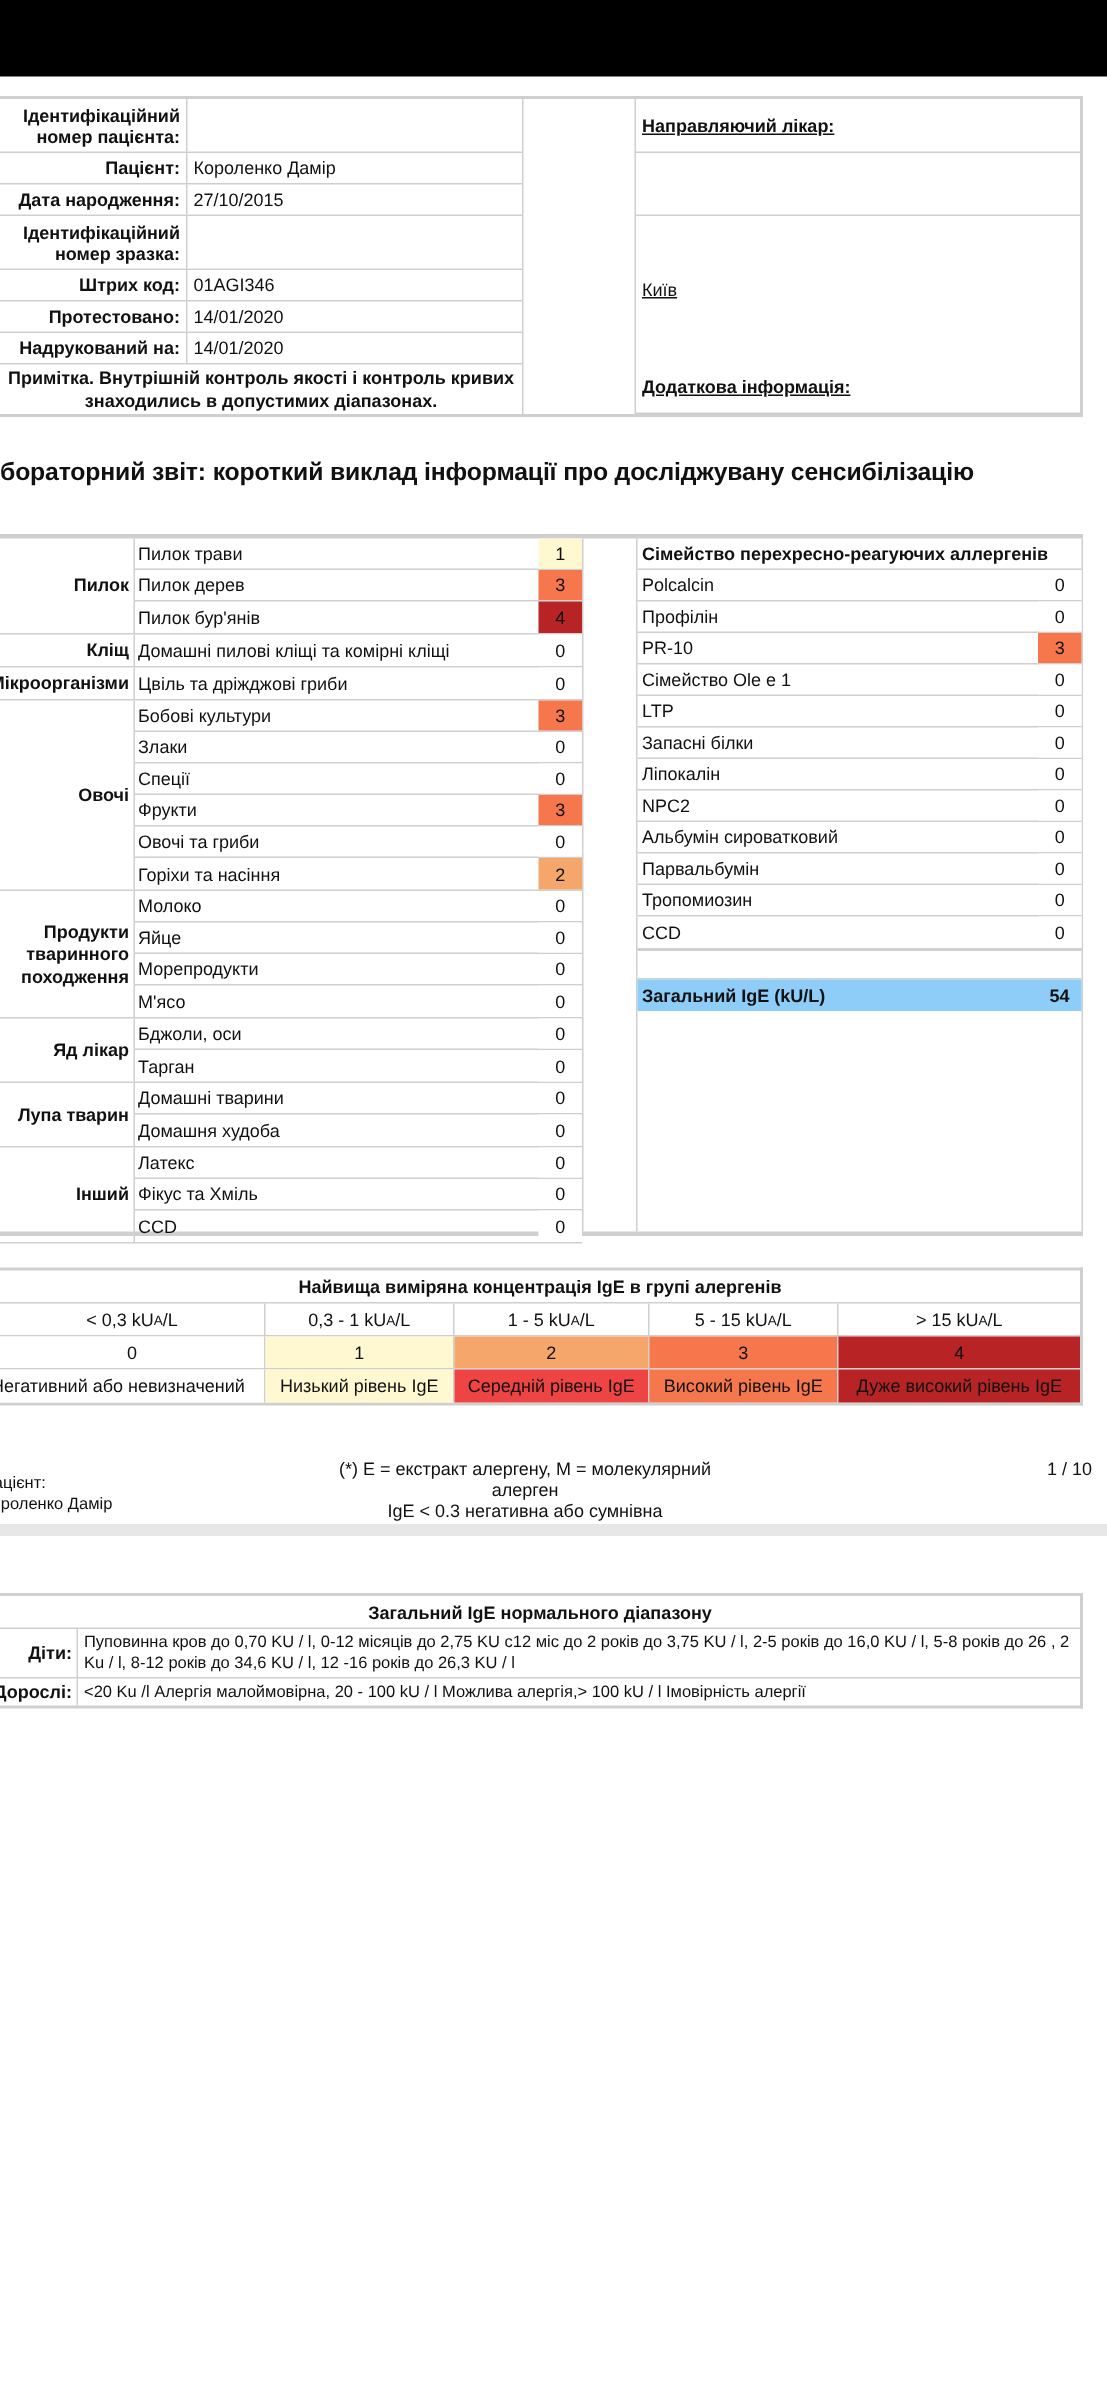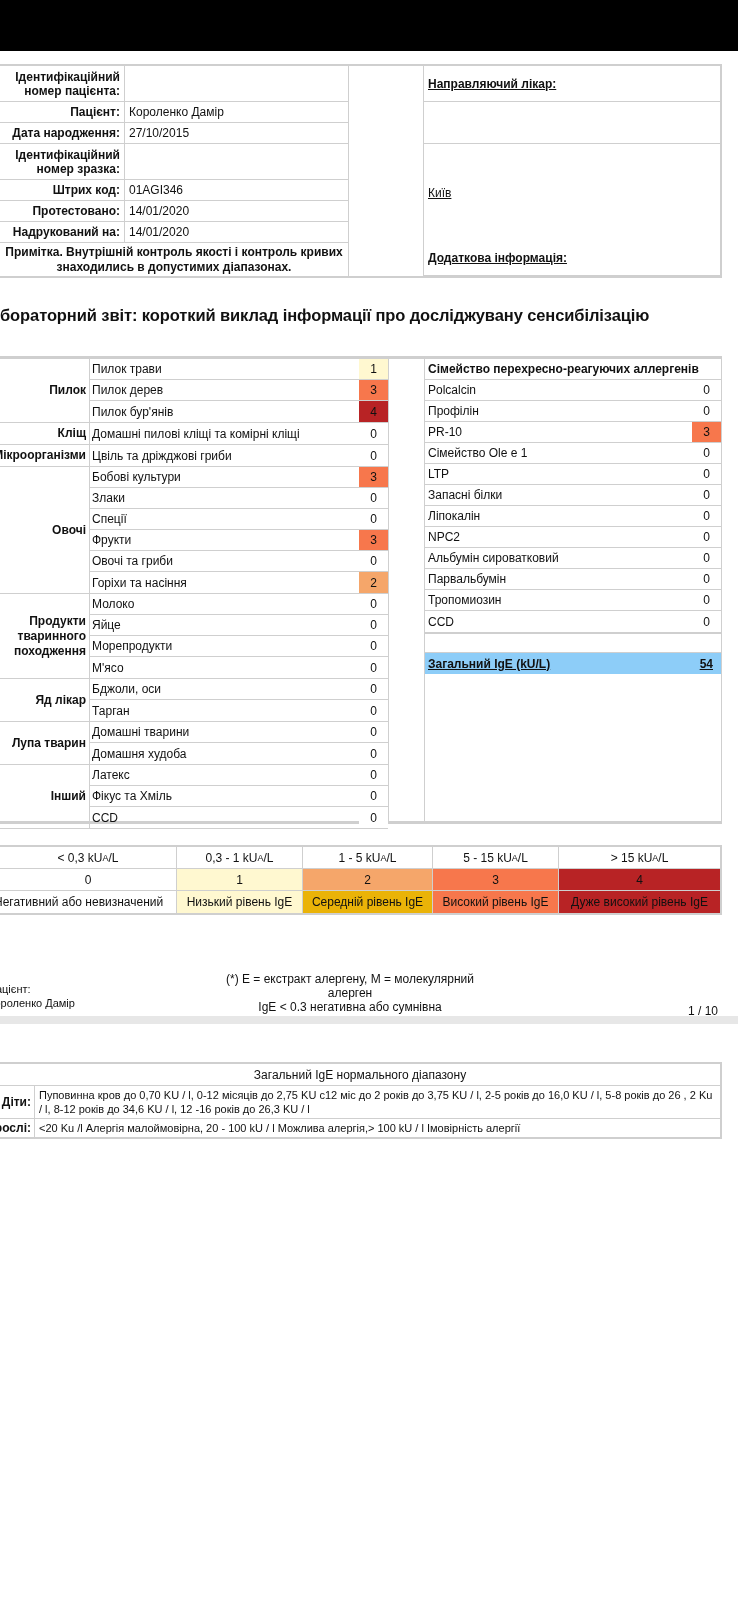--- a/index.html
+++ b/index.html
@@ -31,45 +31,45 @@
   .grp .items { flex: 1; }
   .it { display: flex; height: 21px; border-bottom: 1px solid #cfcfcf; gap: 47px; }
   .it:last-child { border-bottom: none; }
   .it .nm { flex: 1; padding-left: 2px; display: flex; align-items: center; }
   .it .sc { width: 29px; display: flex; align-items: center; justify-content: center; font-size: 12px; }
   .lt-wall { position: absolute; left: 388px; top: 0; bottom: 0; border-left: 1px solid #cfcfcf; }
   .rt { position: absolute; left: 424px; top: 0; width: 298px; bottom: 0; border-left: 1px solid #cfcfcf; border-right: 1px solid #cfcfcf; }
   .rt .hdr { height: 21px; font-weight: bold; padding-left: 3px; display: flex; align-items: center; border-bottom: 1px solid #cfcfcf; }
   .rt .it .nm { padding-left: 3px; }
   .rt .empty { height: 21px; border-bottom: 1px solid #cfcfcf; border-top: 2px solid #cfcfcf; }
-  .rt .total { height: 21px; background: #8dcdf8; display: flex; align-items: center; font-weight: bold; padding: 0 8px 0 3px; justify-content: space-between; text-decoration: underline; }
+  .rt .total { height: 21px; background: #8dcdf8; display: flex; align-items: center; font-weight: bold; padding: 0 8px 0 3px; justify-content: space-between; }
 
   
   .legend { position: absolute; left: 0; top: 845px; width: 722px; border: 2px solid #cfcfcf; border-left: none; }
   .legend .lh { height: 22px; text-align: center; font-weight: bold; display: flex; align-items: center; justify-content: center; border-bottom: 1px solid #cfcfcf; }
   .lrow { display: flex; height: 22px; border-bottom: 1px solid #cfcfcf; }
   .lrow:last-child { border-bottom: none; }
   .lrow > div { display: flex; align-items: center; justify-content: center; border-right: 1px solid #cfcfcf; white-space: nowrap; overflow: hidden; }
   .lrow > div:last-child { border-right: none; }
   .c0 { width: 177px; } .c1 { width: 126px; } .c2 { width: 130px; } .c3 { width: 126px; } .c4 { flex: 1; }
   .sub { font-size: 9px; vertical-align: -3px; }
 
   
   .foot { position: absolute; top: 972px; left: 0; width: 738px; height: 46px; }
   .foot .pl { position: absolute; left: 0; top: 10px; line-height: 14px; font-size: 11px; }
   .foot .mid { position: absolute; left: 220px; width: 260px; top: 0; text-align: center; font-size: 12px; line-height: 14px; }
-  .foot .pg { position: absolute; right: 20px; top: 0; font-size: 12px; margin-top: 32px; }
+  .foot .pg { position: absolute; right: 10px; top: 0; font-size: 12px; }
   .sep { position: absolute; top: 1016px; left: 0; width: 738px; height: 8px; background: #e7e7e7; }
 
   
   .normal { position: absolute; left: 0; top: 1062px; width: 722px; border: 2px solid #cfcfcf; border-left: none; }
-  .normal .nh { height: 22px; font-weight: normal; text-align: right; display: flex; align-items: center; justify-content: center; border-bottom: 1px solid #cfcfcf; }
+  .normal .nh { height: 22px; font-weight: bold; text-align: right; display: flex; align-items: center; justify-content: center; border-bottom: 1px solid #cfcfcf; }
   .nrow { display: flex; border-bottom: 1px solid #cfcfcf; font-size: 11px; }
   .nrow:last-child { border-bottom: none; }
-  .nrow .nl { width: 35px; font-weight: bold; text-align: right; padding-right: 3px; display: flex; align-items: center; justify-content: flex-end; border-right: 1px solid #cfcfcf; font-size: 12px; }
+  .nrow .nl { width: 52px; font-weight: bold; text-align: right; padding-right: 3px; display: flex; align-items: center; justify-content: flex-end; border-right: 1px solid #cfcfcf; font-size: 12px; }
   .nrow .nv { flex: 1; padding: 2px 4px; line-height: 14px; }
 </style>
 </head>
 <body>
 
 <div class="topbar"></div>
 
 <div class="info">
   <div class="info-left">
     <div class="irow h2">
@@ -299,20 +299,21 @@
       </div>
     <div class="empty"></div>
     <div class="total" style="background: rgb(141, 205, 248);">
       <span>Загальний IgE (kU/L)</span>
       <span>54</span>
     </div>
   </div>
 </div>
 
 <div class="legend">
+  <div class="lh">Найвища виміряна концентрація IgE в групі алергенів</div>
   <div class="lrow" id="legend-ranges">
       <div class="c0">
         <span>&lt; 0,3 kU</span>
         <span class="sub">A</span>
         <span>/L</span>
       </div>
       <div class="c1">
         <span>0,3 - 1 kU</span>
         <span class="sub">A</span>
         <span>/L</span>
@@ -336,21 +337,21 @@
   <div class="lrow" id="legend-levels">
       <div class="c0" style="background: rgb(255, 255, 255);">0</div>
       <div class="c1" style="background: rgb(255, 248, 208);">1</div>
       <div class="c2" style="background: rgb(245, 166, 106);">2</div>
       <div class="c3" style="background: rgb(247, 119, 76);">3</div>
       <div class="c4" style="background: rgb(184, 35, 37);">4</div>
     </div>
   <div class="lrow" id="legend-desc">
       <div class="c0" style="background: rgb(255, 255, 255); justify-content: flex-start; text-indent: -6px;">Негативний або невизначений</div>
       <div class="c1" style="background: rgb(255, 248, 208);">Низький рівень IgE</div>
-      <div class="c2" style="background: #eab308;">Середній рівень IgE</div>
+      <div class="c2" style="background: #ef4444;">Середній рівень IgE</div>
       <div class="c3" style="background: rgb(247, 119, 76);">Високий рівень IgE</div>
       <div class="c4" style="background: rgb(184, 35, 37);">Дуже високий рівень IgE</div>
     </div>
 </div>
 
 <div class="foot">
   <div class="pl">
     <div style="margin-left:-12px">Пацієнт:</div>
     <div style="margin-left:-12px">Короленко Дамір</div>
   </div>

